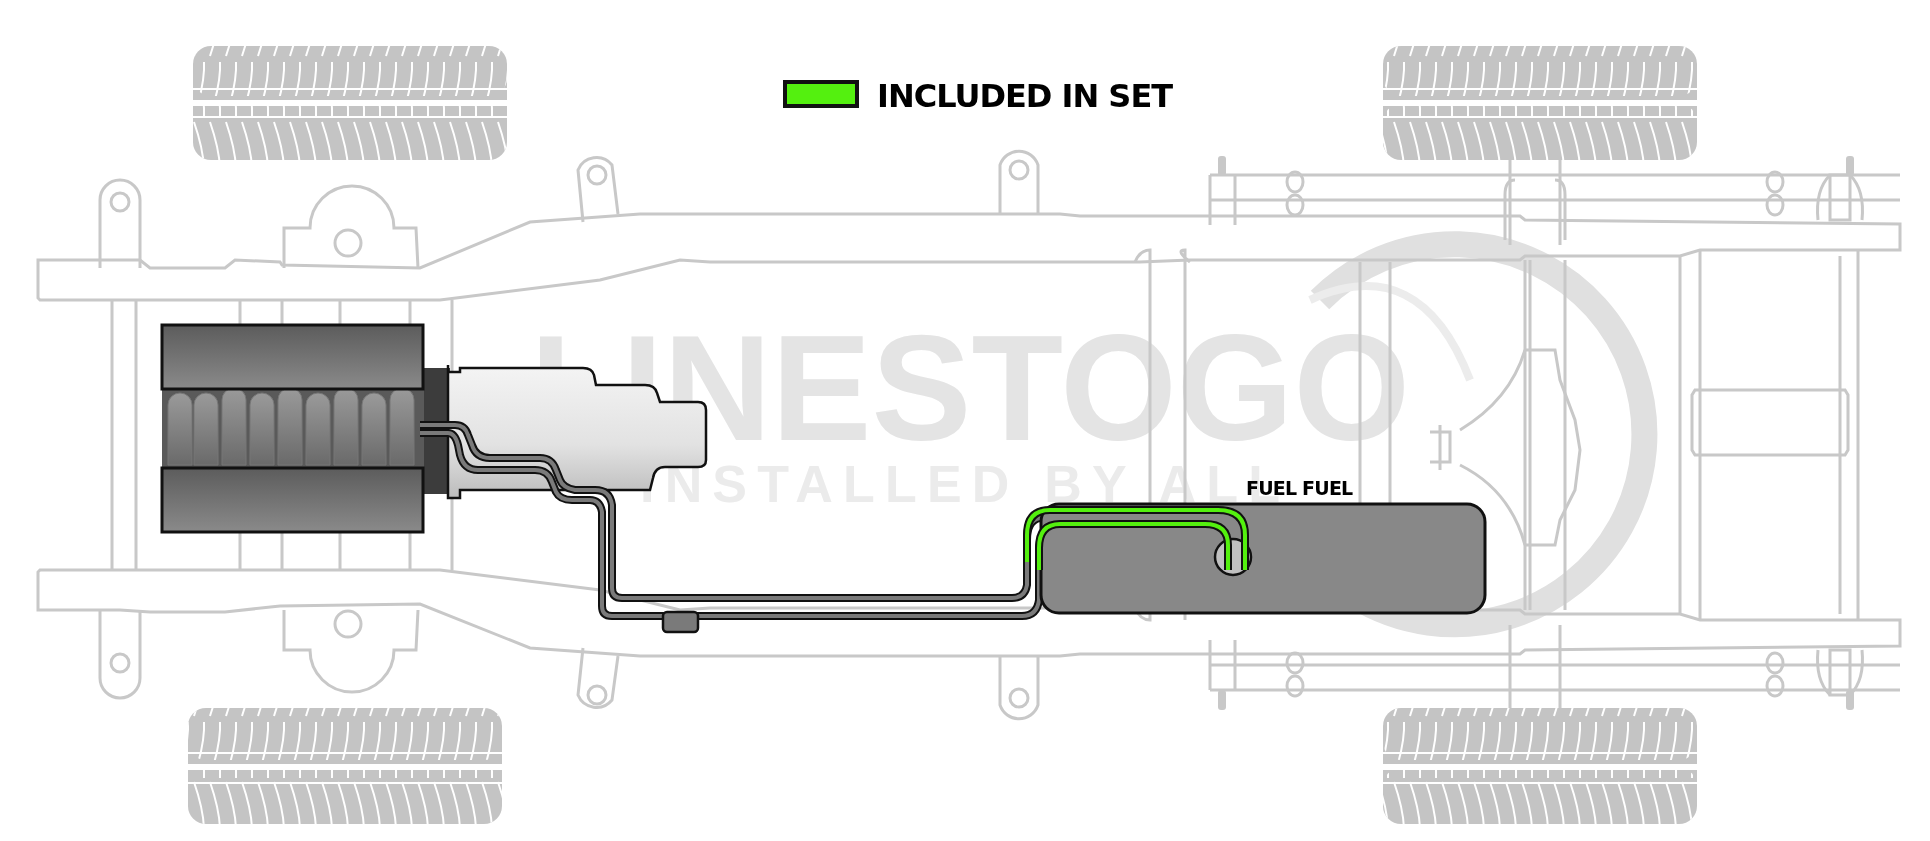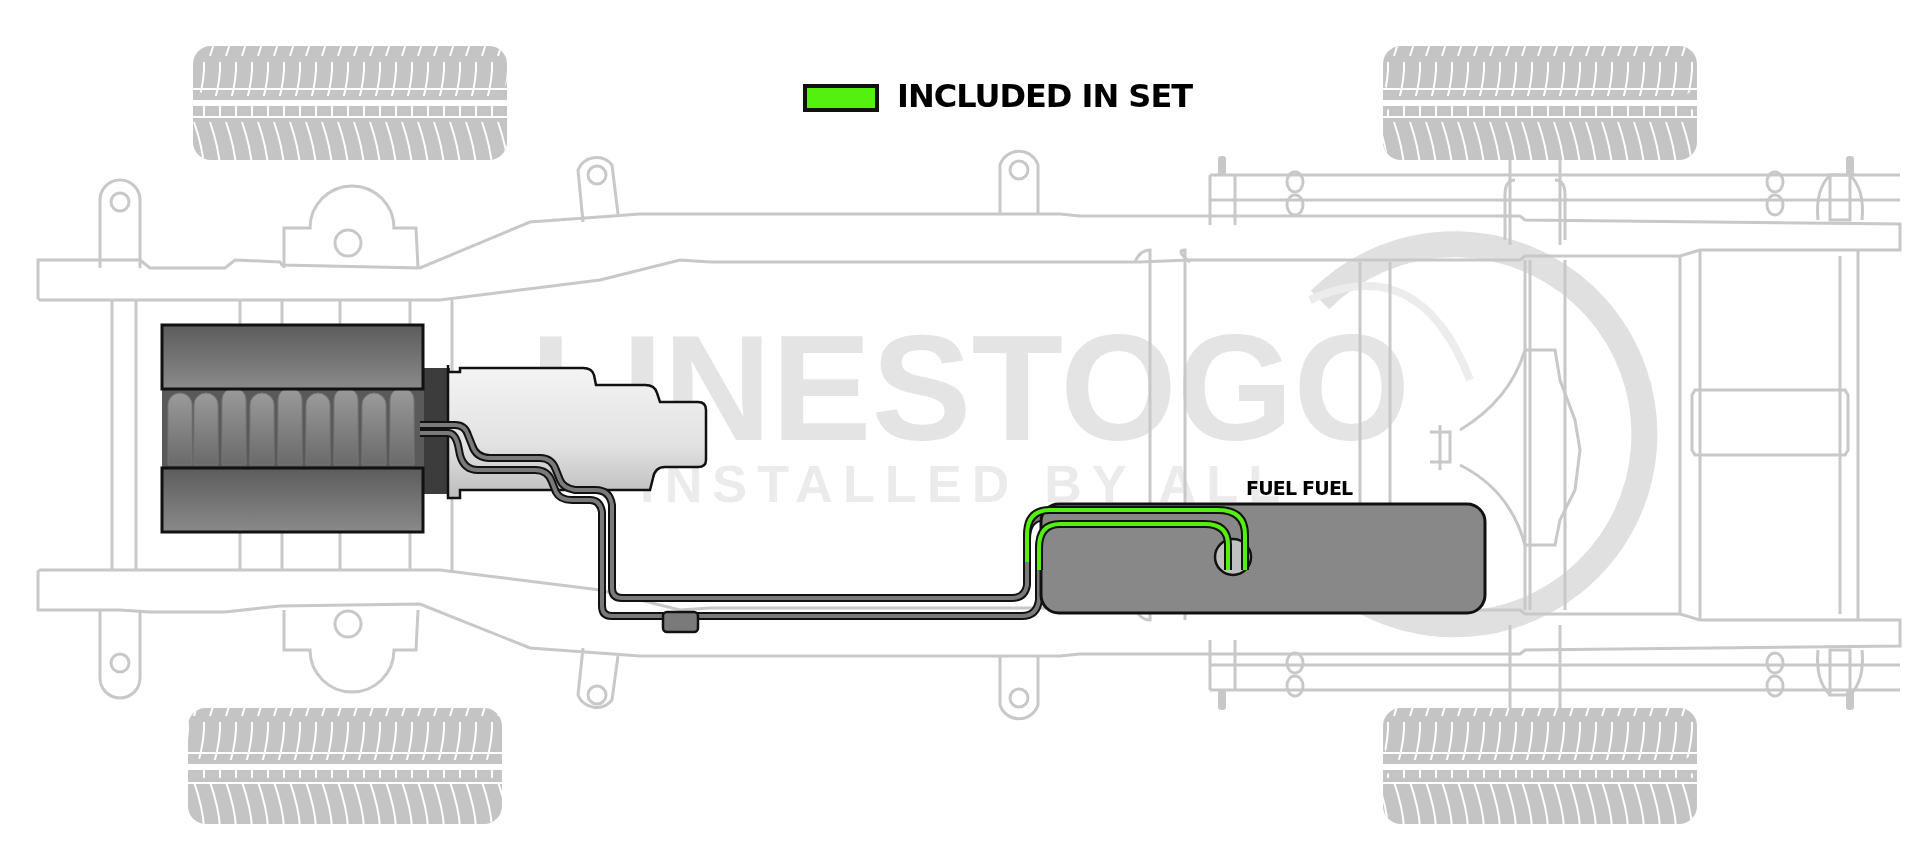--- a/index.html
+++ b/index.html
@@ -1,18 +1,18 @@
 <!DOCTYPE html>
 <html><head>
 <meta charset="utf-8">
 <style>
   html, body { margin: 0; padding: 0; background: #ffffff; }
   body { width: 1930px; height: 841px; position: relative; overflow: hidden; font-family: "DejaVu Sans", "Liberation Sans", sans-serif; }
   #diagram { position: absolute; left: 0; top: 0; width: 1930px; height: 841px; }
-  .legend { position: absolute; left: 783px; top: 80px; display: flex; align-items: flex-end; margin-left: 20px; }
+  .legend { position: absolute; left: 783px; top: 80px; display: flex; align-items: flex-start; }
   .legend-swatch { width: 68px; height: 20px; background: #54f00f; border: 4px solid #111111; box-sizing: content-box; }
   .legend-label { margin-left: 18px; font-family: "DejaVu Sans", sans-serif; font-weight: bold; font-size: 32px; letter-spacing: -1px; color: #000; line-height: 1; }
   .tank-label { position: absolute; left: 1246px; top: 477px; font-family: "DejaVu Sans", sans-serif; font-weight: bold; font-size: 19px; letter-spacing: -0.8px; color: #000; }
   .wm-main { font-family: "Liberation Sans", sans-serif; font-weight: bold; }
   .wm-sub { font-family: "Liberation Sans", sans-serif; font-weight: bold; }
 </style>
 </head>
 <body>
 
 <svg id="diagram" viewBox="0 0 1930 841" xmlns="http://www.w3.org/2000/svg">

